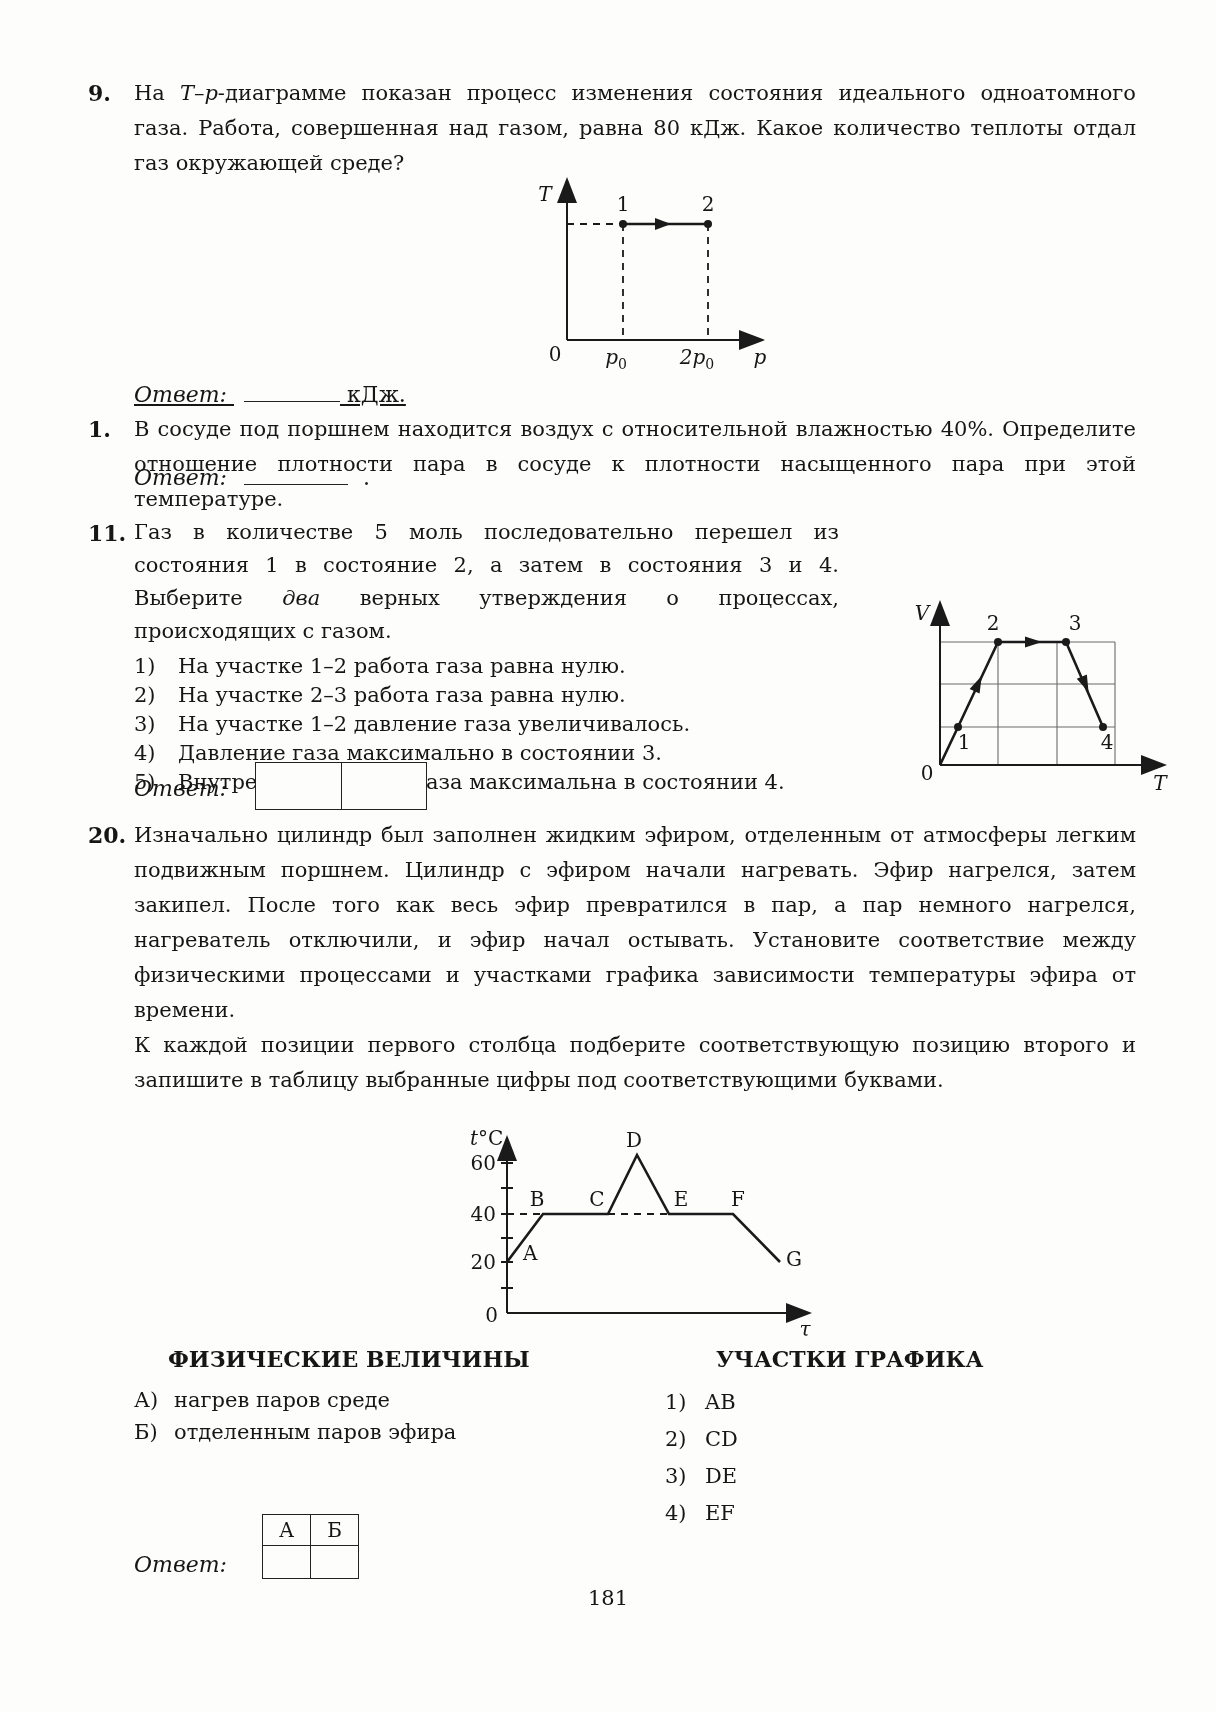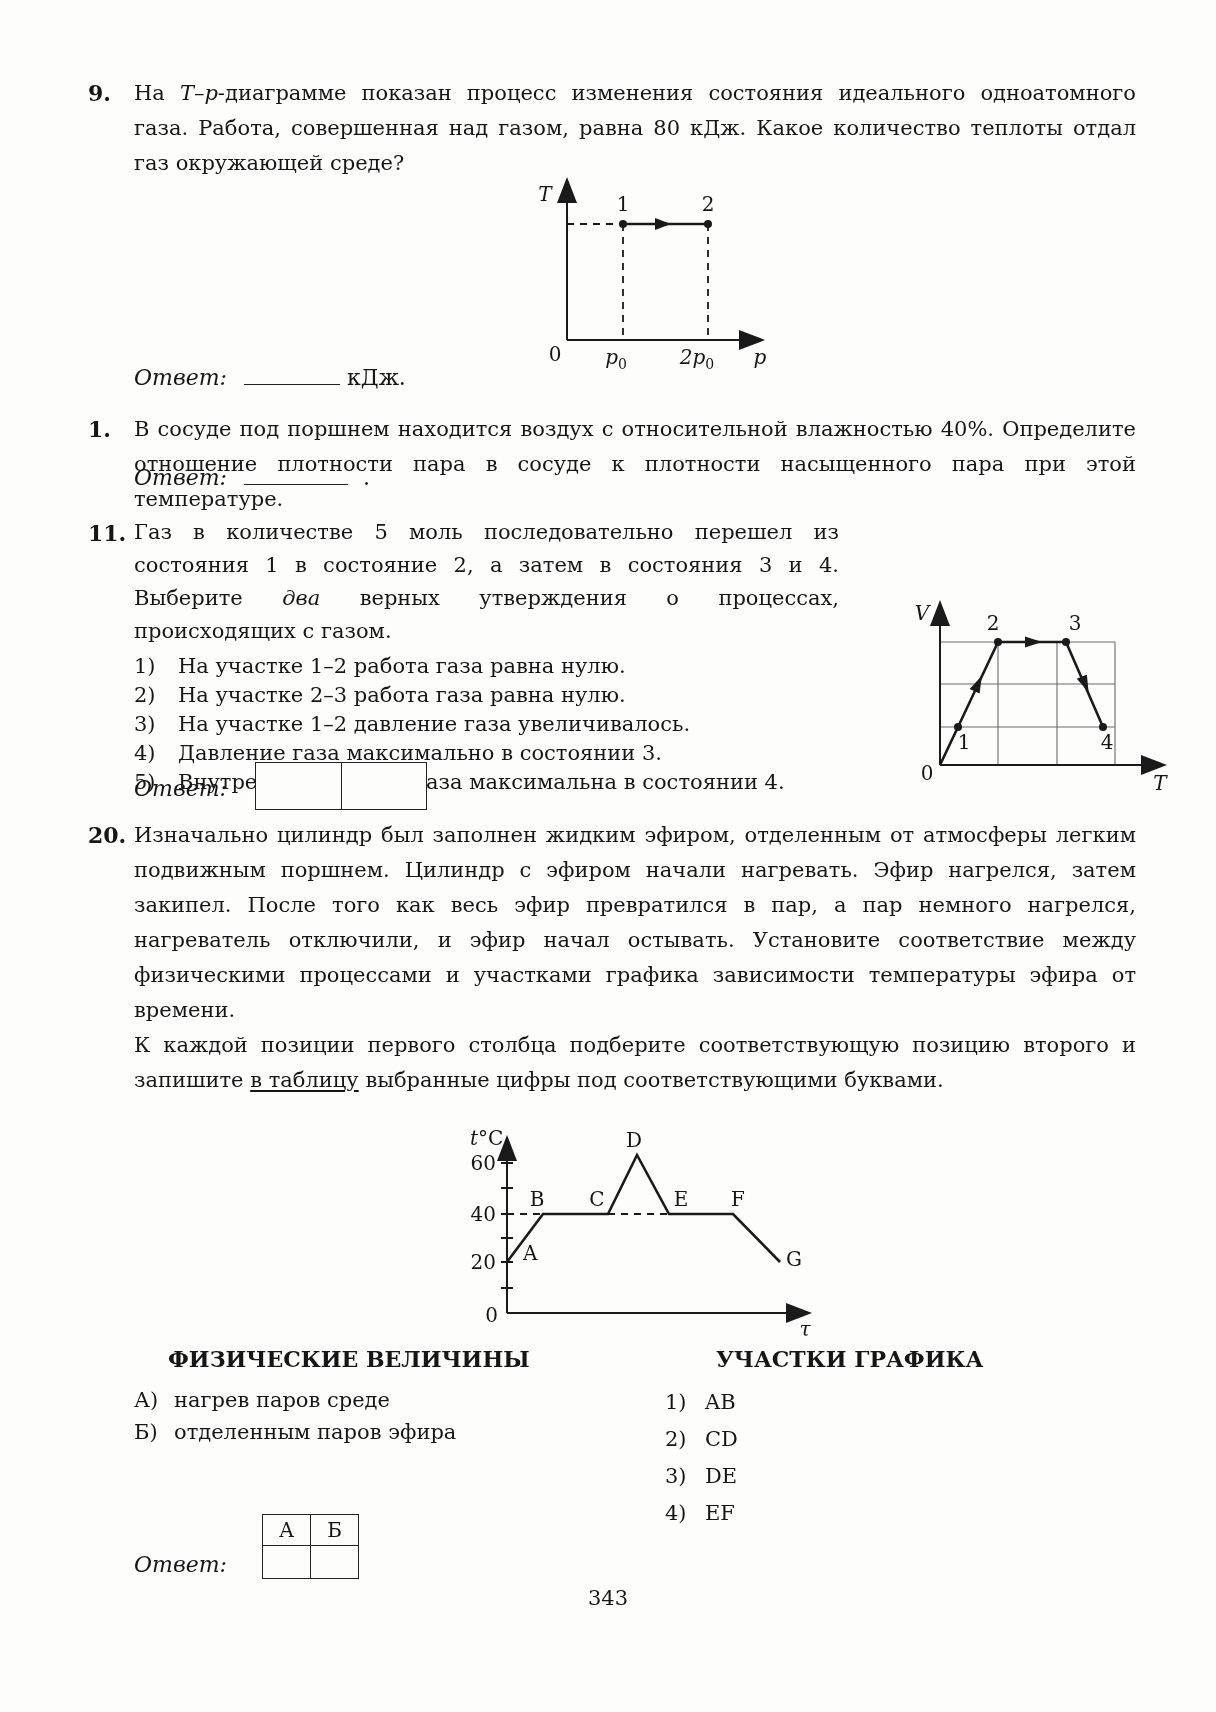--- a/index.html
+++ b/index.html
@@ -6,21 +6,21 @@
   .page{
     position:relative;width:1216px;height:1712px;background:#fdfdfc;
     font-family:"DejaVu Serif","Liberation Serif",serif;color:#161616;overflow:hidden;
   }
   .prob{position:absolute;left:88px;width:1048px;}
   .pnum{position:absolute;left:0;top:0;font-weight:bold;font-size:22px;line-height:35px;}
   .ptext{margin-left:46px;font-size:21px;line-height:35px;text-align:justify;}
   .para{margin:0;}
   .s-i{font-style:italic;}
   .s-bi{font-style:italic;font-weight:normal;}
-  .s-u{text-decoration:underline;text-underline-offset:3px;}
+  .s-u{text-underline-offset:3px;}
   .items{margin-top:4px;}
   .item{display:flex;font-size:21px;line-height:29px;text-align:left;}
   .imark{flex:none;width:44px;}
   .ansline{position:absolute;left:134px;font-size:22px;line-height:26px;white-space:nowrap;}
   .answord{font-style:italic;}
   .blank{display:inline-block;border-bottom:1.6px solid #222;height:20px;vertical-align:baseline;}
   .abox{position:absolute;border:1.7px solid #222;display:flex;background:#fdfdfc;}
   .acell{flex:1;}
   .acell + .acell{border-left:1.7px solid #222;}
   .colhdr{position:absolute;font-weight:bold;font-size:22px;white-space:nowrap;margin-left:34px;}
@@ -70,21 +70,21 @@
     <circle class="dot" cx="253" cy="61" r="4"></circle>
     <text class="it" x="90" y="38" text-anchor="middle">T</text>
     <text x="100" y="198" text-anchor="middle">0</text>
     <text x="168" y="48" text-anchor="middle">1</text>
     <text x="253" y="48" text-anchor="middle">2</text>
     <text x="161" y="201" text-anchor="middle"><tspan class="it">p</tspan><tspan class="sub" dy="5">0</tspan></text>
     <text x="242" y="201" text-anchor="middle"><tspan class="it">2p</tspan><tspan class="sub" dy="5">0</tspan></text>
     <text class="it" x="305" y="201" text-anchor="middle">p</text>
   </svg>
 
-  <div class="ansline" style="top:364px;">
+  <div class="ansline" style="top:381px;text-decoration:underline;">
     <span class="answord">Ответ:</span>
     <span class="blank" style="width:96px;margin-left:10px;"></span>
     <span>кДж.</span>
   </div>
 
   <div class="prob" style="top:412px;">
     <div class="pnum">1.</div>
     <div class="ptext"><span>В сосуде под поршнем находится воздух с относительной влажностью 40%. Определите отношение плотности пара в сосуде к плотности насыщенного пара при этой температуре.</span></div>
   </div>
 
@@ -242,14 +242,14 @@
       <td>А</td>
       <td>Б</td>
     </tr>
     <tr class="drow">
       <td></td>
       <td></td>
     </tr>
   </tbody>
     </table>
 
-  <div class="pageno">343</div>
+  <div class="pageno">181</div>
 </div>
 
 </body></html>

